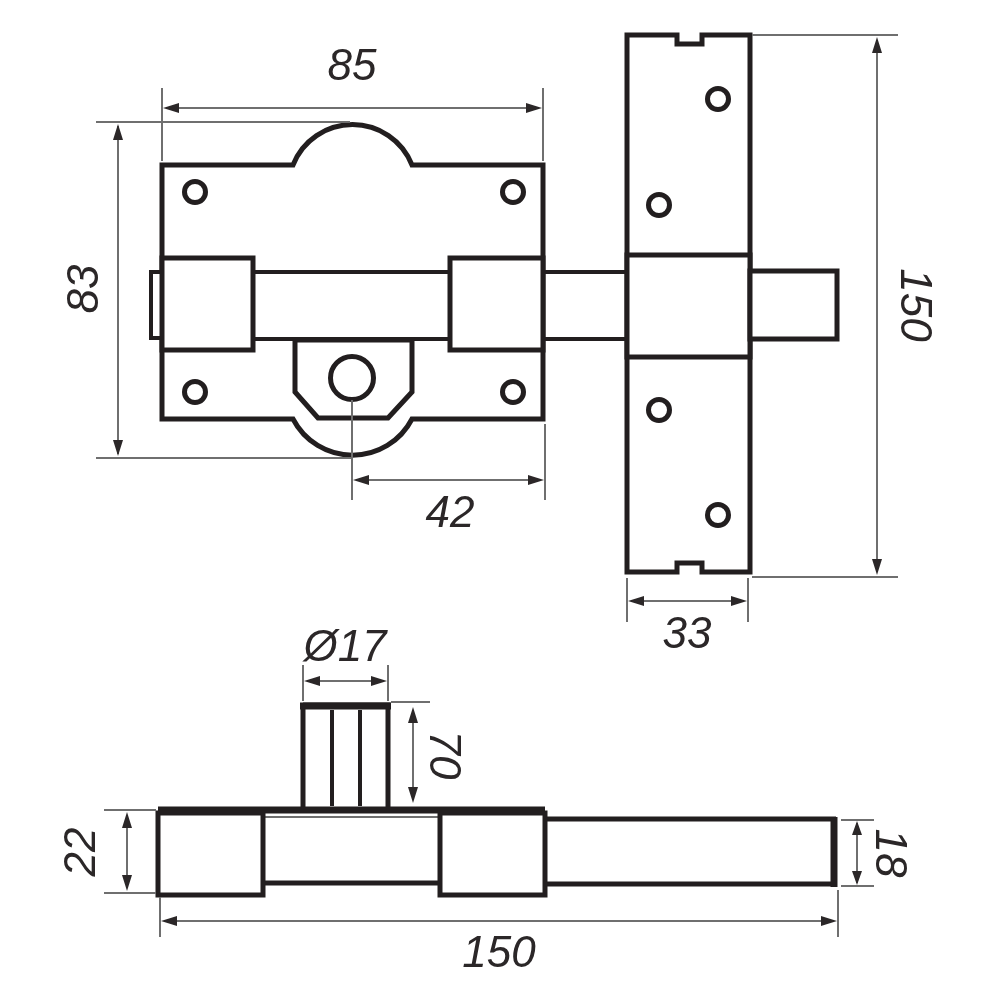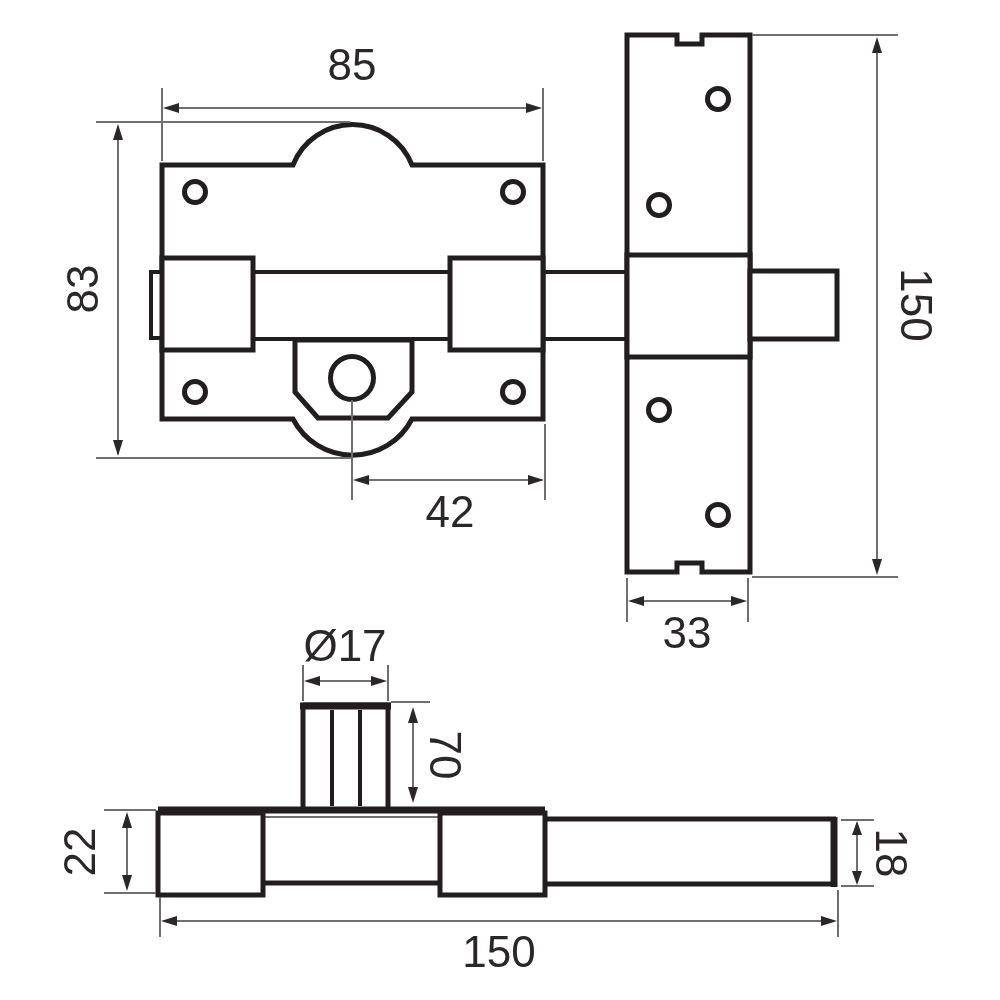--- a/index.html
+++ b/index.html
@@ -9,20 +9,21 @@
     width:1000px;
     height:1000px;
     font-family:"Liberation Sans", sans-serif;
   }
   .stage{
     position:relative;
     width:932px;
     height:1000px;
     background:#ffffff;
     overflow:hidden;
+    font-style:italic;
   }
   svg{display:block}
   .obj{
     stroke:#221e1f;
     stroke-width:5;
     fill:none;
     stroke-linejoin:miter;
     stroke-linecap:butt;
   }
   .objf{

